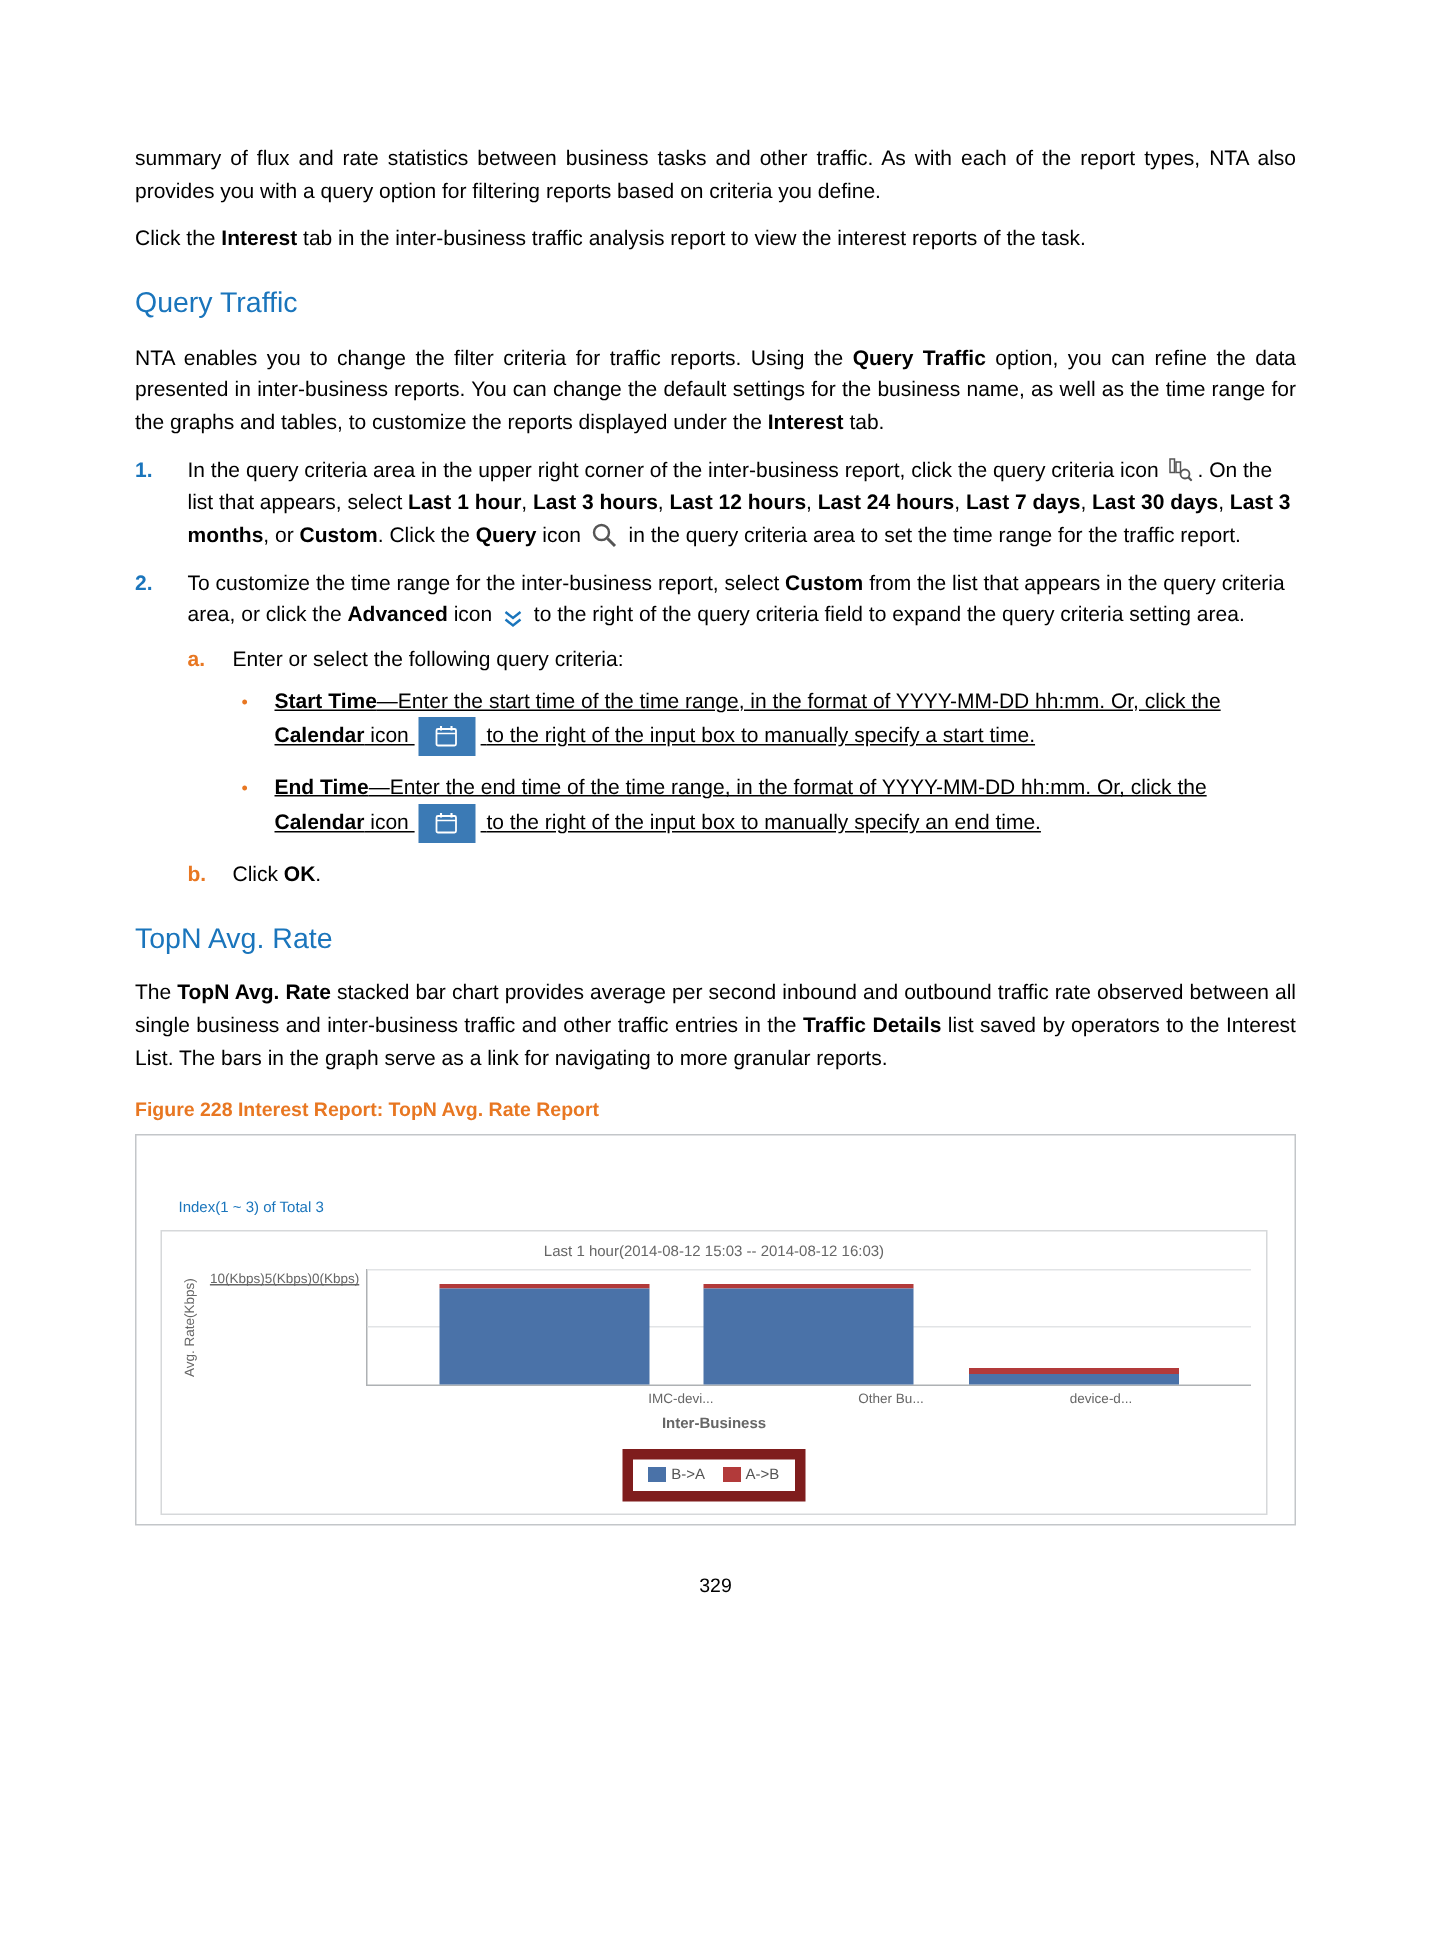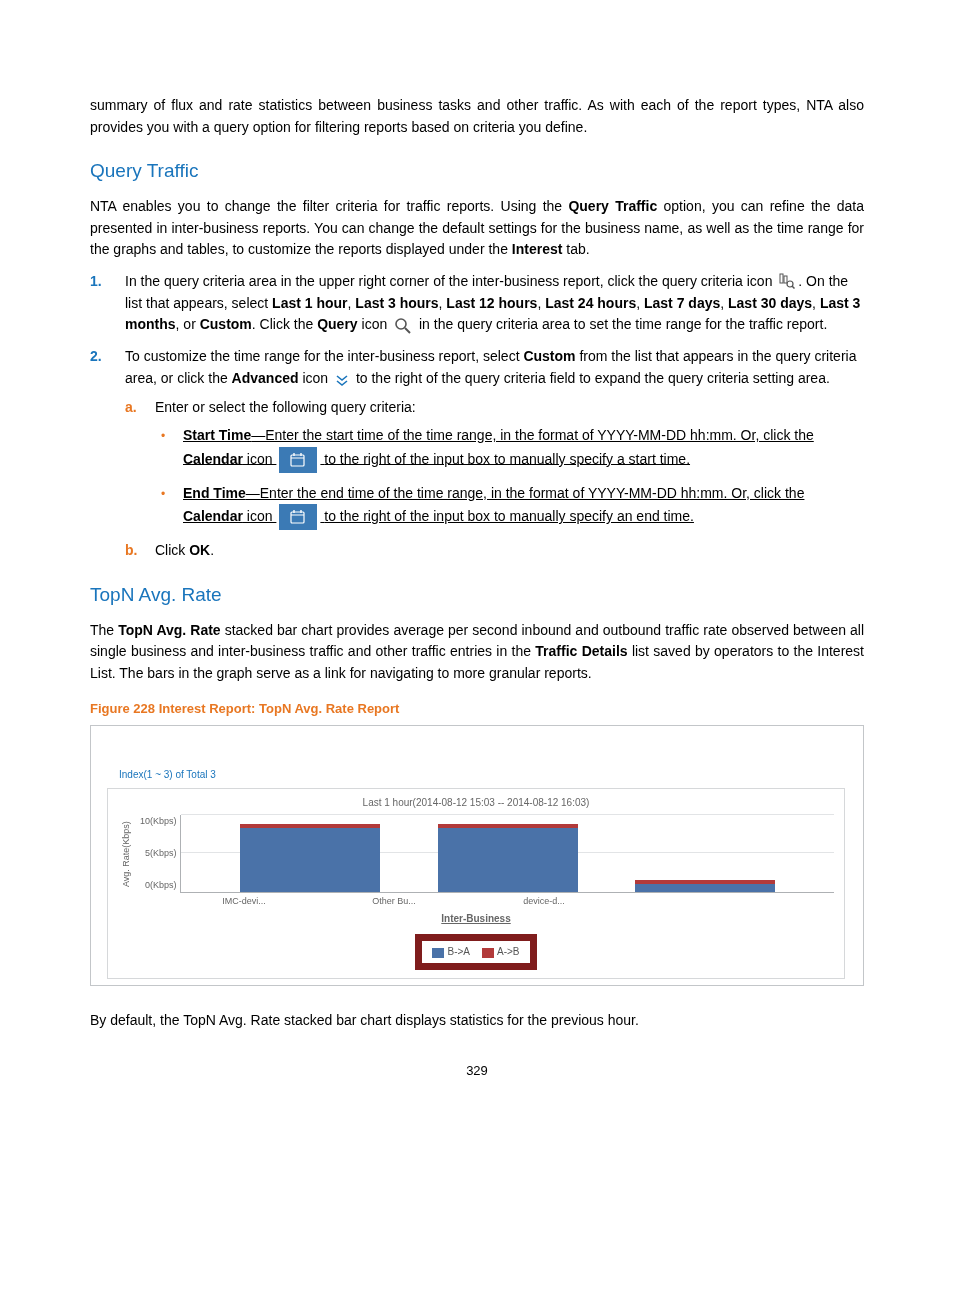--- a/index.html
+++ b/index.html
@@ -150,26 +150,27 @@
   .y-axis-label {
     writing-mode: vertical-rl;
     transform: rotate(180deg);
     font-size: 9px;
     color: #666;
     text-align: center;
     padding: 0 2px;
   }
   .y-ticks {
     display: flex;
-    flex-direction: column;
+    flex-direction: row;
     justify-content: space-between;
     font-size: 9px;
     color: #666;
     text-align: right;
     padding: 0 4px;
+    text-decoration: underline;
   }
   .plot {
     flex: 1;
     border-left: 1px solid #aeb1b4;
     border-bottom: 1px solid #aeb1b4;
     display: flex;
     align-items: flex-end;
     justify-content: space-around;
     position: relative;
     padding: 0 30px;
@@ -187,33 +188,31 @@
     justify-content: flex-end;
     height: 100%;
     position: relative;
     z-index: 1;
   }
   .bar-seg { width: 100%; }
   .seg-a { background: #b23a3a; }
   .seg-b { background: #4a72a8; }
   .x-labels {
     display: flex;
-    justify-content: flex-start;
+    justify-content: flex-end;
     font-size: 9px;
     color: #666;
     padding: 2px 30px 0 56px;
-    gap: 10px;
   }
   .x-axis-title {
     text-align: center;
     font-size: 10px;
     font-weight: bold;
     color: #666;
     margin-top: 2px;
-    text-decoration: underline;
   }
   .legend-box {
     margin: 8px auto 0 auto;
     border: 7px solid #7f1d1d;
     width: fit-content;
     padding: 3px 10px;
     font-size: 10px;
     color: #555;
     display: flex;
     gap: 12px;
@@ -231,20 +230,23 @@
     margin-top: 30px;
   }
 </style>
 </head>
 <body>
 
 <div class="content">
 
   <p>summary of flux and rate statistics between business tasks and other traffic. As with each of the report types, NTA also provides you with a query option for filtering reports based on criteria you define.</p>
 
+  <p>
+    <span>Click the </span><span class="bold">Interest</span><span> tab in the inter-business traffic analysis report to view the interest reports of the task.</span>
+  </p>
 
   <h2>Query Traffic</h2>
 
   <p>
     <span>NTA enables you to change the filter criteria for traffic reports. Using the </span><span class="bold">Query Traffic</span><span> option, you can refine the data presented in inter-business reports. You can change the default settings for the business name, as well as the time range for the graphs and tables, to customize the reports displayed under the </span><span class="bold">Interest</span><span> tab.</span>
   </p>
 
   <ol class="main">
     <li>
       <span class="num">1.</span>
@@ -358,16 +360,15 @@
           <span style="width: 140px; text-align: center;">device-d...</span>
         </div>
       <div class="x-axis-title">Inter-Business</div>
       <div class="legend-box" id="legend">
           <span><span class="legend-sw" style="background: rgb(74, 114, 168);"></span>B-&gt;A</span>
           <span><span class="legend-sw" style="background: rgb(178, 58, 58);"></span>A-&gt;B</span>
         </div>
     </div>
   </div>
 
-  <p>By default, the TopN Avg. Rate stacked bar chart displays statistics for the previous hour.</p>
 
   <div class="page-num">329</div>
 </div>
 
 </body></html>

